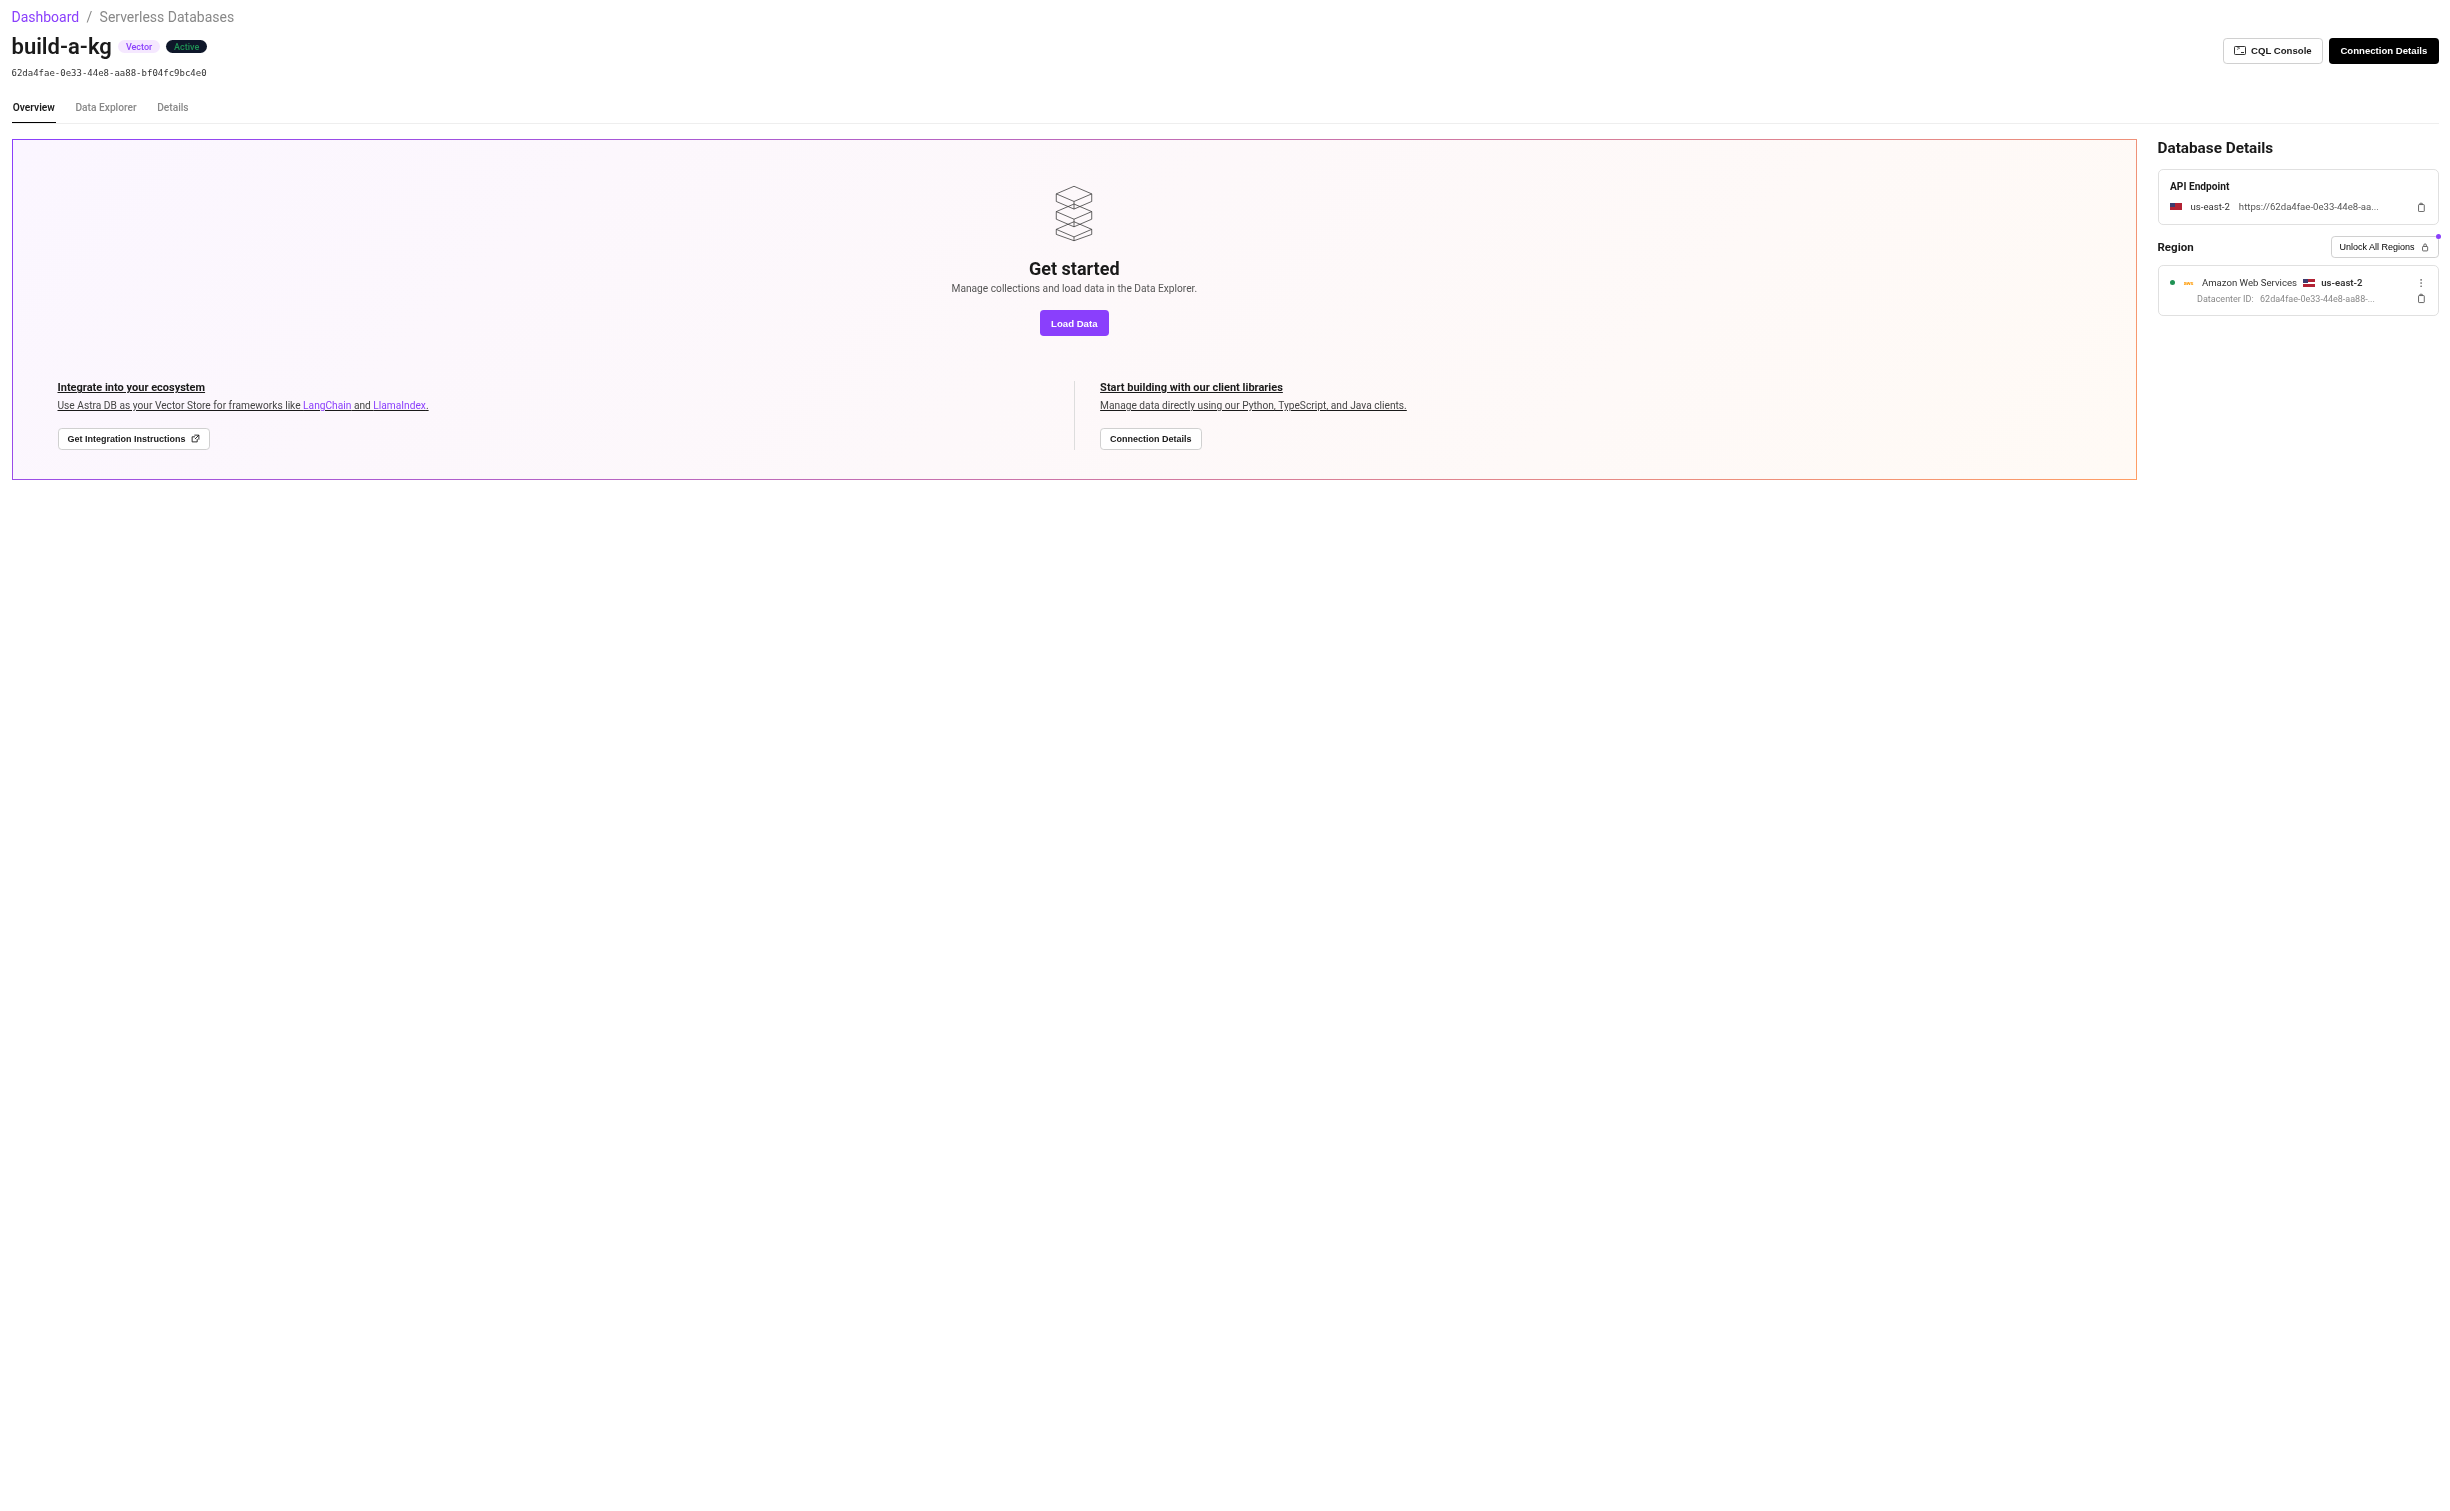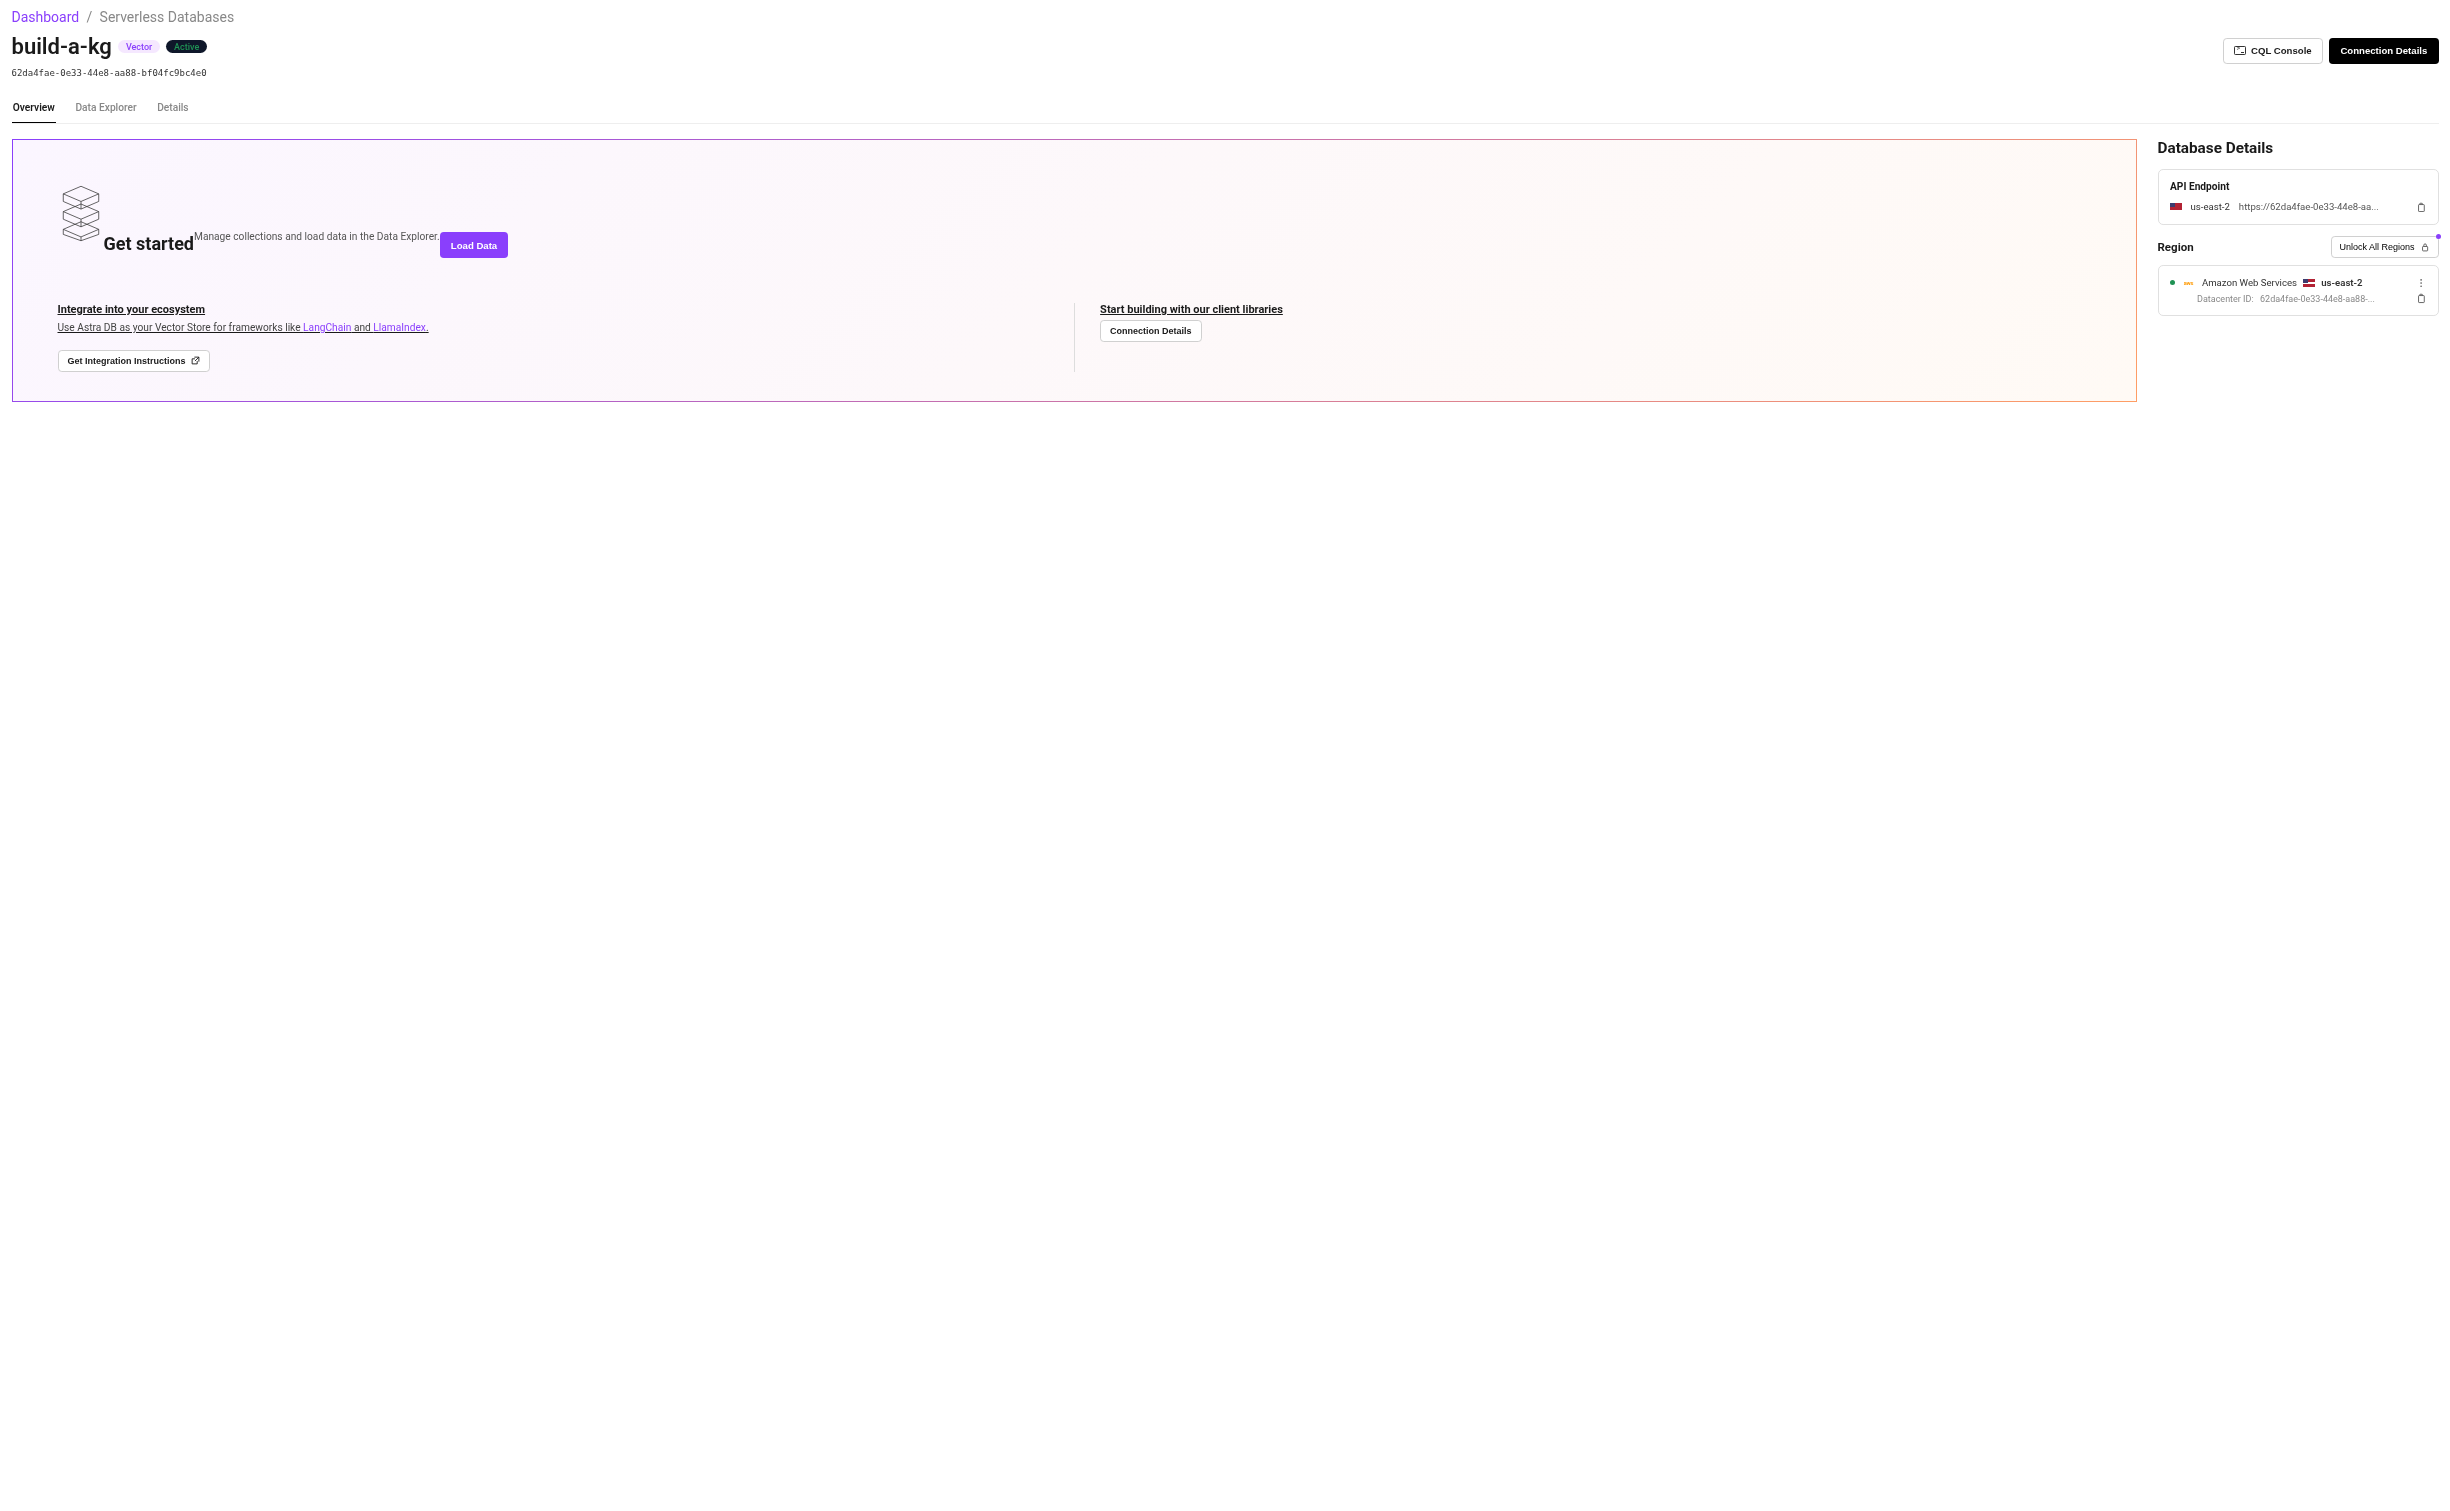--- a/index.html
+++ b/index.html
@@ -36,21 +36,21 @@
     .tab { padding: 6.4px 1.3px 9px 1.3px; font-size: 10.2px; color: #888; cursor: pointer; font-weight: 500; }
     .tab.active { color: #1a1a1a; font-weight: 600; border-bottom: 1.9px solid #000; margin-bottom: -0.6px; }
 
     
     .main-grid { display: flex; gap: 20.4px; margin-top: 15.3px; }
     .left-col { flex: 1; }
     .right-col { width: 281px; flex-shrink: 0; }
 
     
     .hero-card { border: 0.6px solid; border-image: linear-gradient(135deg, #8a3ffc 0%, #ff9e64 100%) 1; border-radius: 6.4px; background: linear-gradient(135deg, #fbf6ff 0%, #fffaf5 100%); padding: 45px 45px 29px 45px; }
-    .hero-top { display: flex; align-items: flex-end; text-align: center; }
+    .hero-top { display: flex; flex-direction: column; align-items: center; text-align: center; }
     .cube-stack { margin-bottom: 14px; }
     .hero-title { font-size: 18px; font-weight: 700; margin-bottom: 3.8px; }
     .hero-subtitle { color: #555; font-size: 10.2px; margin-bottom: 16.6px; }
 
     .hero-bottom { display: flex; gap: 25.5px; margin-top: 45px; text-decoration: underline; }
     .hero-col { flex: 1; }
     .hero-divider { width: 0.6px; background: #ddd; }
     .hero-col h4 { font-size: 11px; font-weight: 700; margin-bottom: 3.8px; }
     .hero-col p { color: #444; font-size: 10.2px; line-height: 1.55; margin-bottom: 14px; }
     .hero-col p a { color: #8a3ffc; }
@@ -151,20 +151,21 @@
             <svg class="ext-icon" viewBox="0 0 16 16" fill="none" stroke="currentColor" stroke-width="1.6">
               <path d="M6 2h8v8"></path>
                 <path d="M14 2L7 9"></path>
                 <path d="M11 9v5H2V5h5"></path>
             </svg>
           </button>
         </div>
         <div class="hero-divider"></div>
         <div class="hero-col">
           <h4>Start building with our client libraries</h4>
+          <p>Manage data directly using our Python, TypeScript, and Java clients.</p>
           <button class="btn btn-outline btn-sm">Connection Details</button>
         </div>
       </div>
     </div>
   </div>
 
   <div class="right-col">
     <h2 class="section-title">Database Details</h2>
 
     <div class="card">

